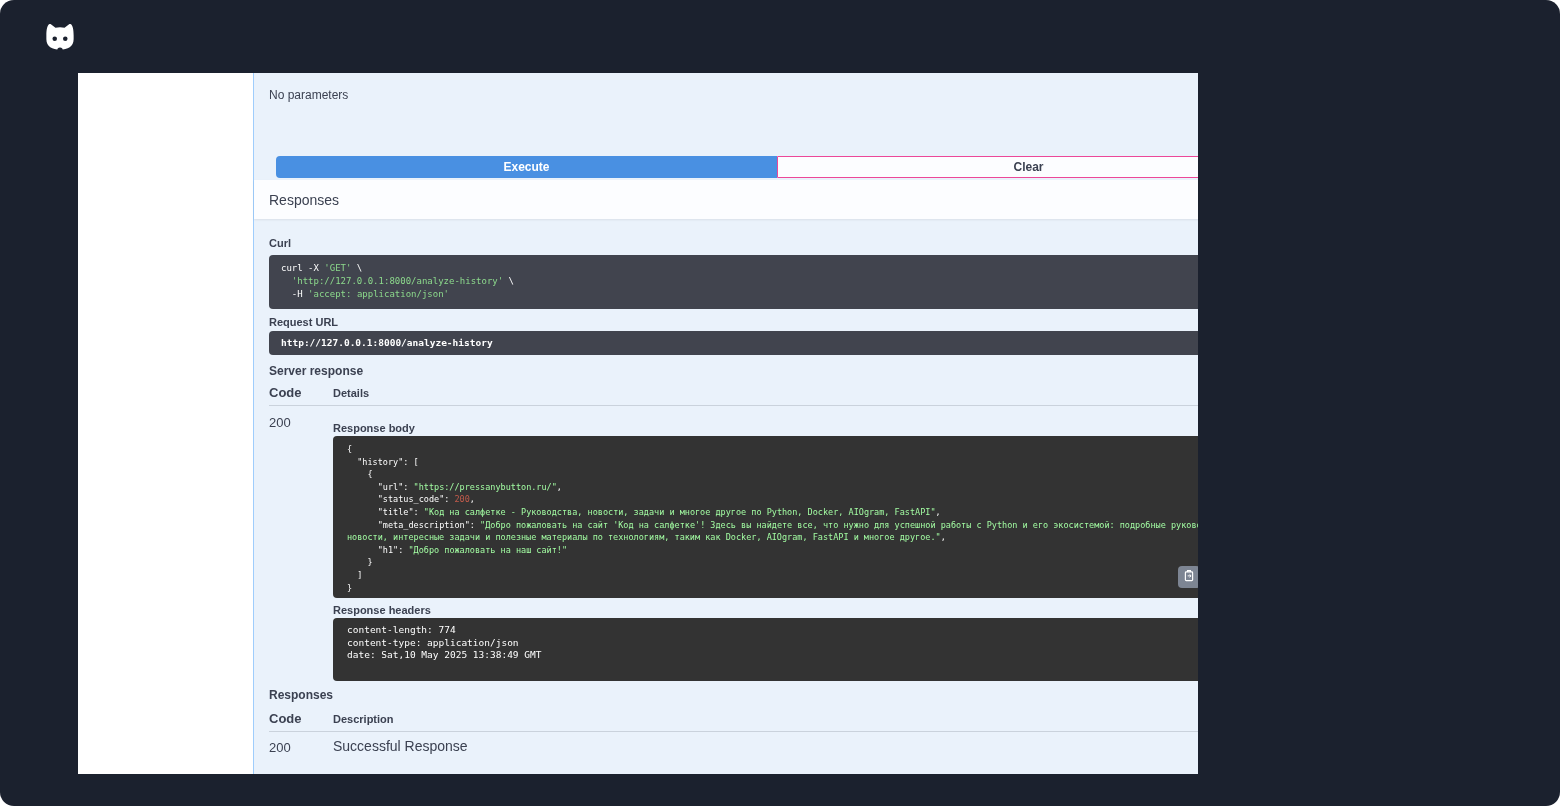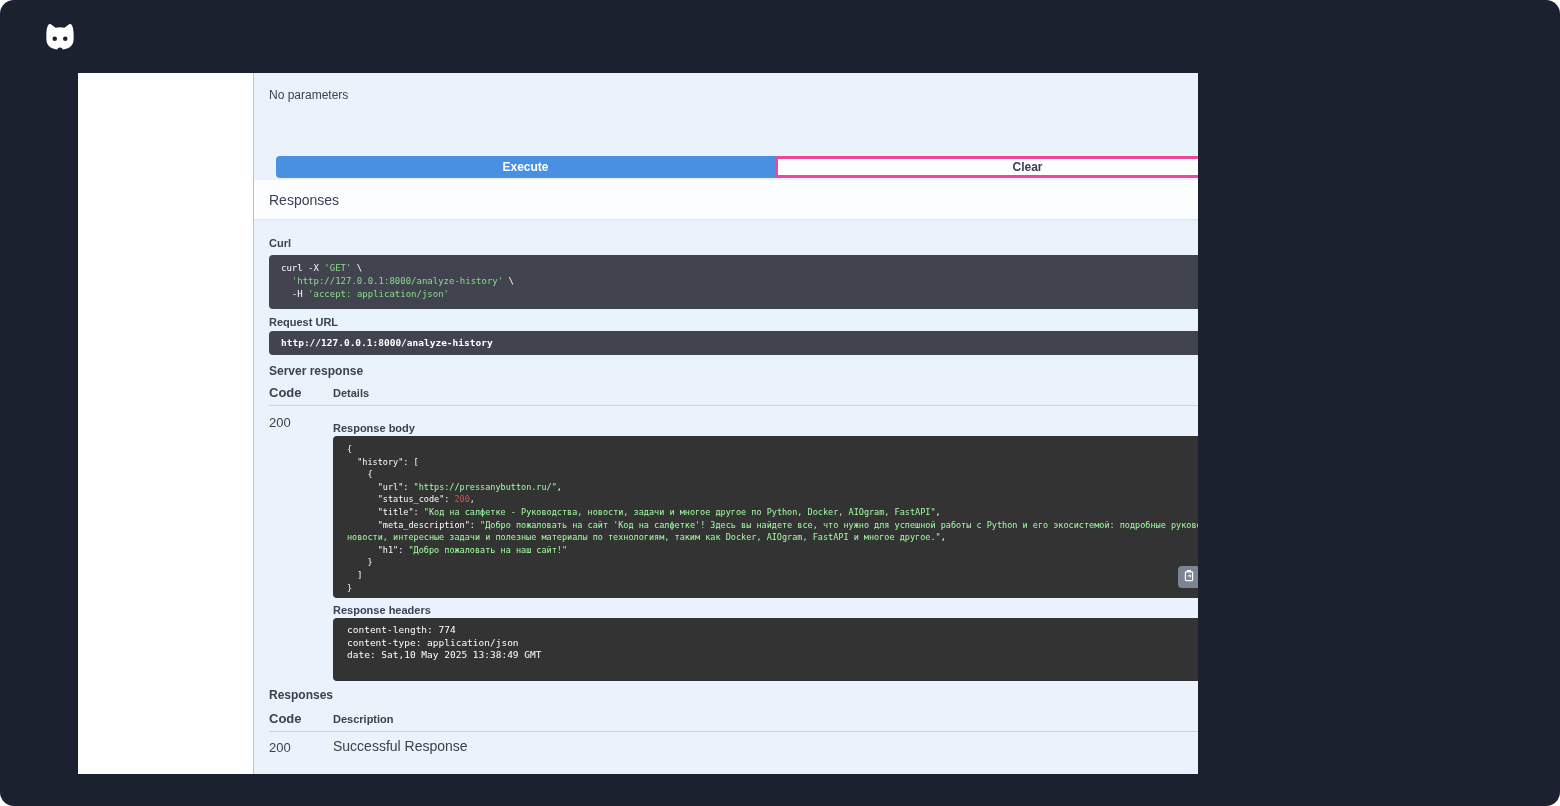--- a/index.html
+++ b/index.html
@@ -13,21 +13,21 @@
   .page{position:absolute;left:78px;top:73px;width:1120px;height:701px;background:#ffffff;overflow:hidden;}
   
   .opblock{position:absolute;left:175px;top:0;width:1049px;height:701px;background:#eaf2fb;
     border-left:1px solid rgba(97,175,254,.55);border-right:1px solid rgba(97,175,254,.55);box-sizing:border-box;}
   .lbl{position:absolute;color:#3b4151;}
   .no-params{left:15px;top:15px;font-size:12px;}
   
   .btn-row{position:absolute;left:22px;top:73px;width:1004px;height:22px;display:flex;margin-top:10px;}
   .btn-row button{flex:1;height:22px;font-size:12px;font-family:"Liberation Sans",sans-serif;cursor:pointer;padding:0;}
   .execute-btn{background:#4990e2;color:#fff;border:none;border-radius:4px 0 0 4px;font-weight:600;}
-  .clear-btn{background:#fcfdff;color:#3b4151;border:3px solid #ec4899;border-radius:0 4px 4px 0;font-weight:600;text-align:center;}
+  .clear-btn{background:#fcfdff;color:#3b4151;border:1px solid #ec4899;border-radius:0 4px 4px 0;font-weight:600;text-align:center;}
   
   .responses-band{position:absolute;left:0;top:107px;width:100%;height:39px;background:rgba(255,255,255,.85);
     box-shadow:0 1px 2px rgba(0,0,0,.08);display:flex;align-items:center;}
   .responses-band span{margin-left:15px;font-size:14px;color:#3b4151;}
   
   .sec-label{font-size:11px;font-weight:700;}
   .curl-label{left:15px;top:164px;}
   .requrl-label{left:15px;top:243px;}
   .server-resp-label{left:15px;top:291px;font-size:12px;font-weight:700;}
   .respbody-label{left:79px;top:349px;}

